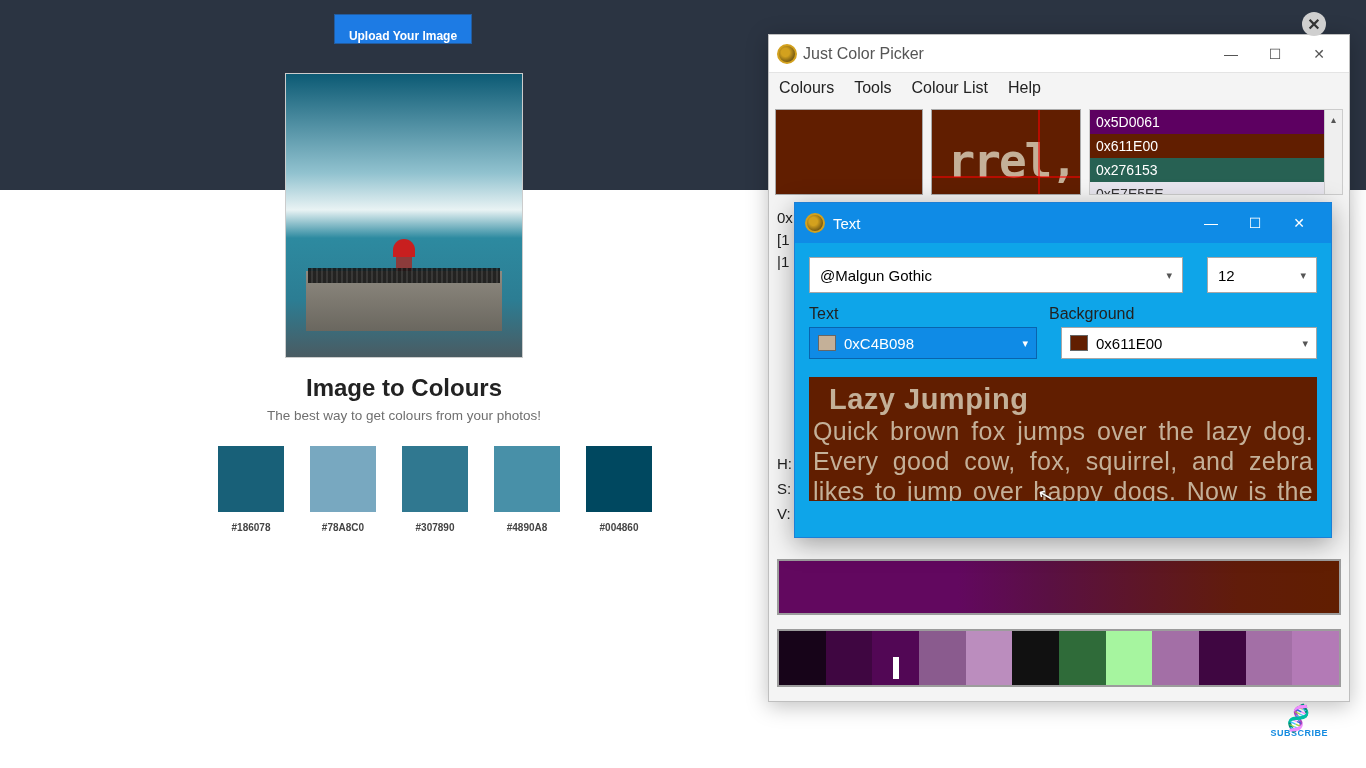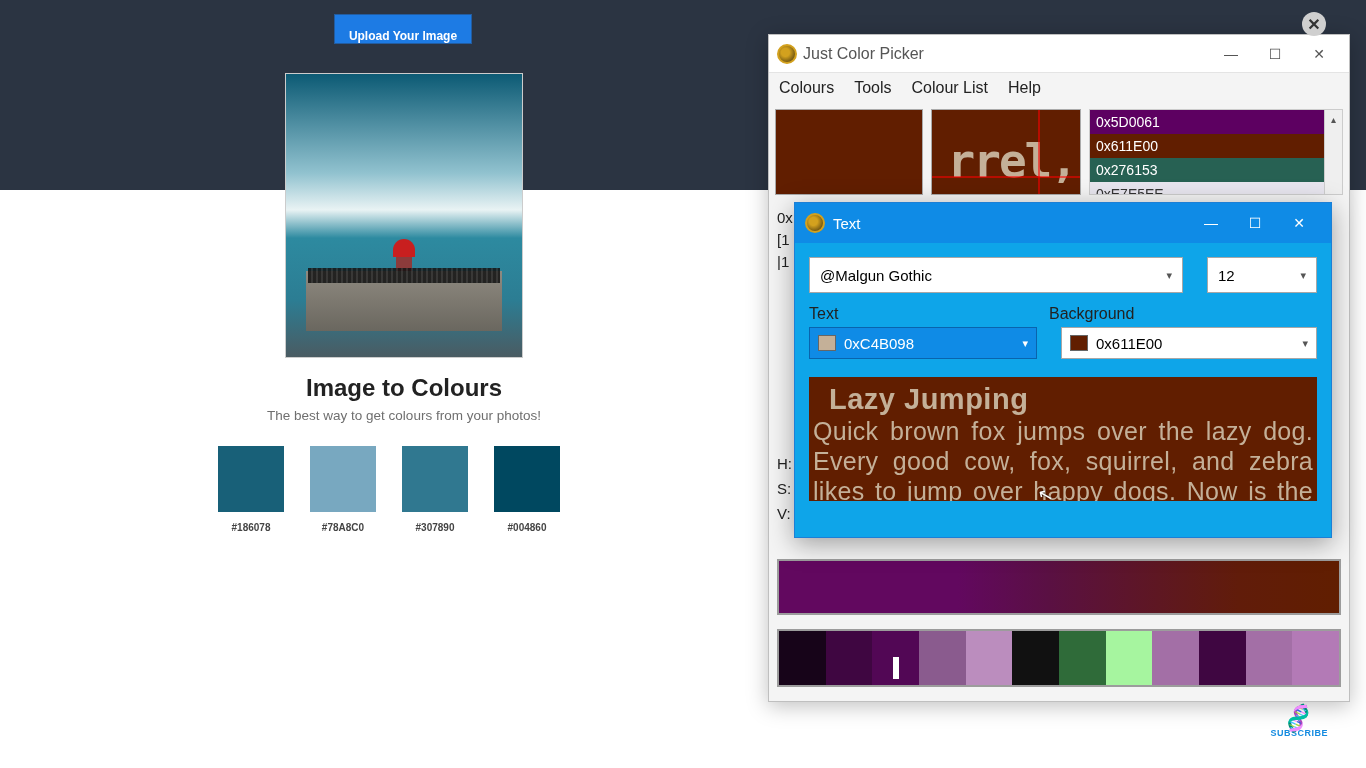--- a/index.html
+++ b/index.html
@@ -359,20 +359,24 @@
   </div>
   <div class="sw">
     <div class="box" style="background:#78A8C0"></div>
     <span>#78A8C0</span>
   </div>
   <div class="sw">
     <div class="box" style="background:#307890"></div>
     <span>#307890</span>
   </div>
   <div class="sw">
+    <div class="box" style="background:#4890A8"></div>
+    <span>#4890A8</span>
+  </div>
+  <div class="sw">
     <div class="box" style="background:#004860"></div>
     <span>#004860</span>
   </div>
 </div>
 
 <div class="jcp">
   <div class="titlebar">
     <div class="icon-chameleon"></div>
     <div class="title">Just Color Picker</div>
     <div class="winbtns">

